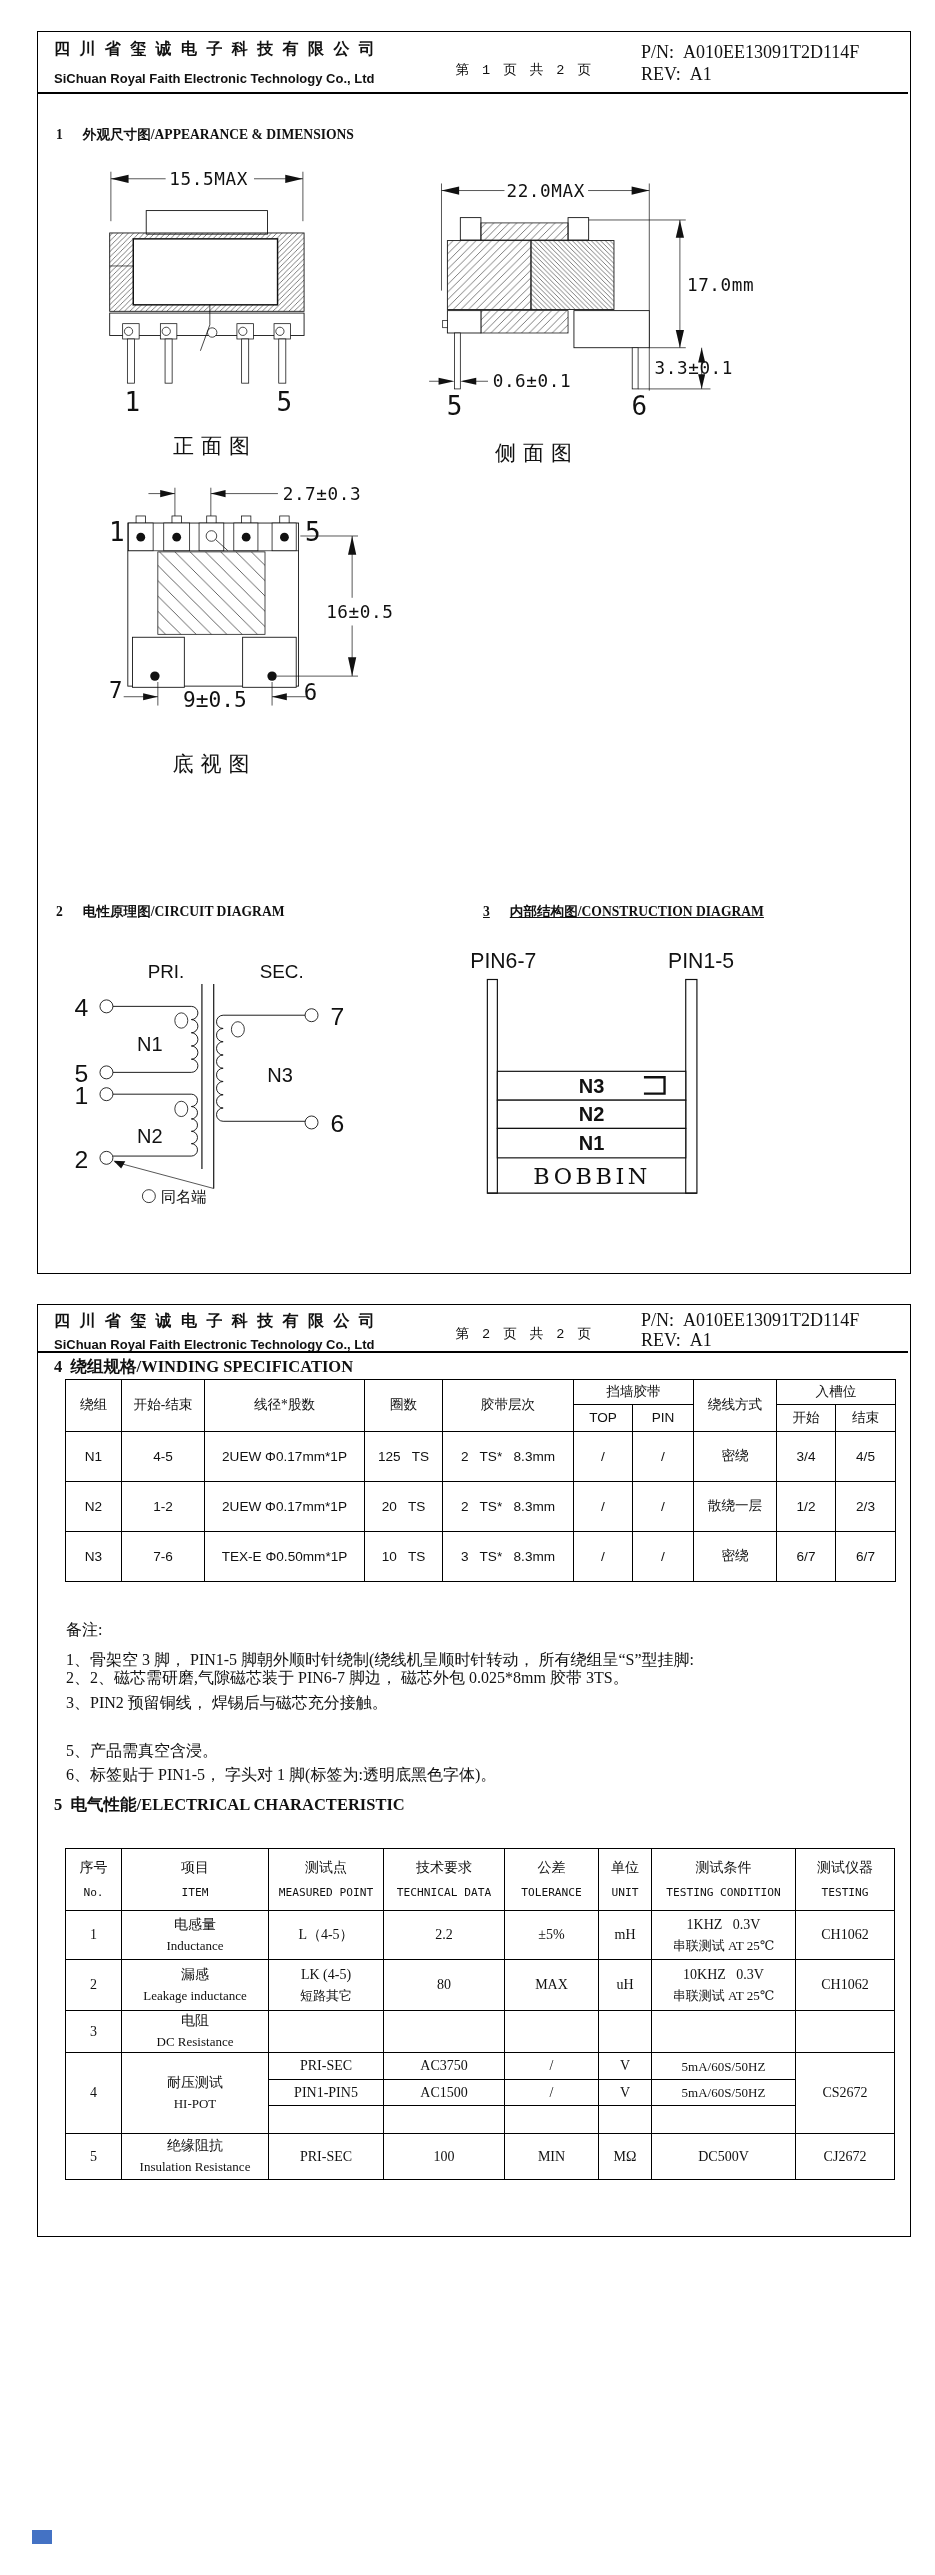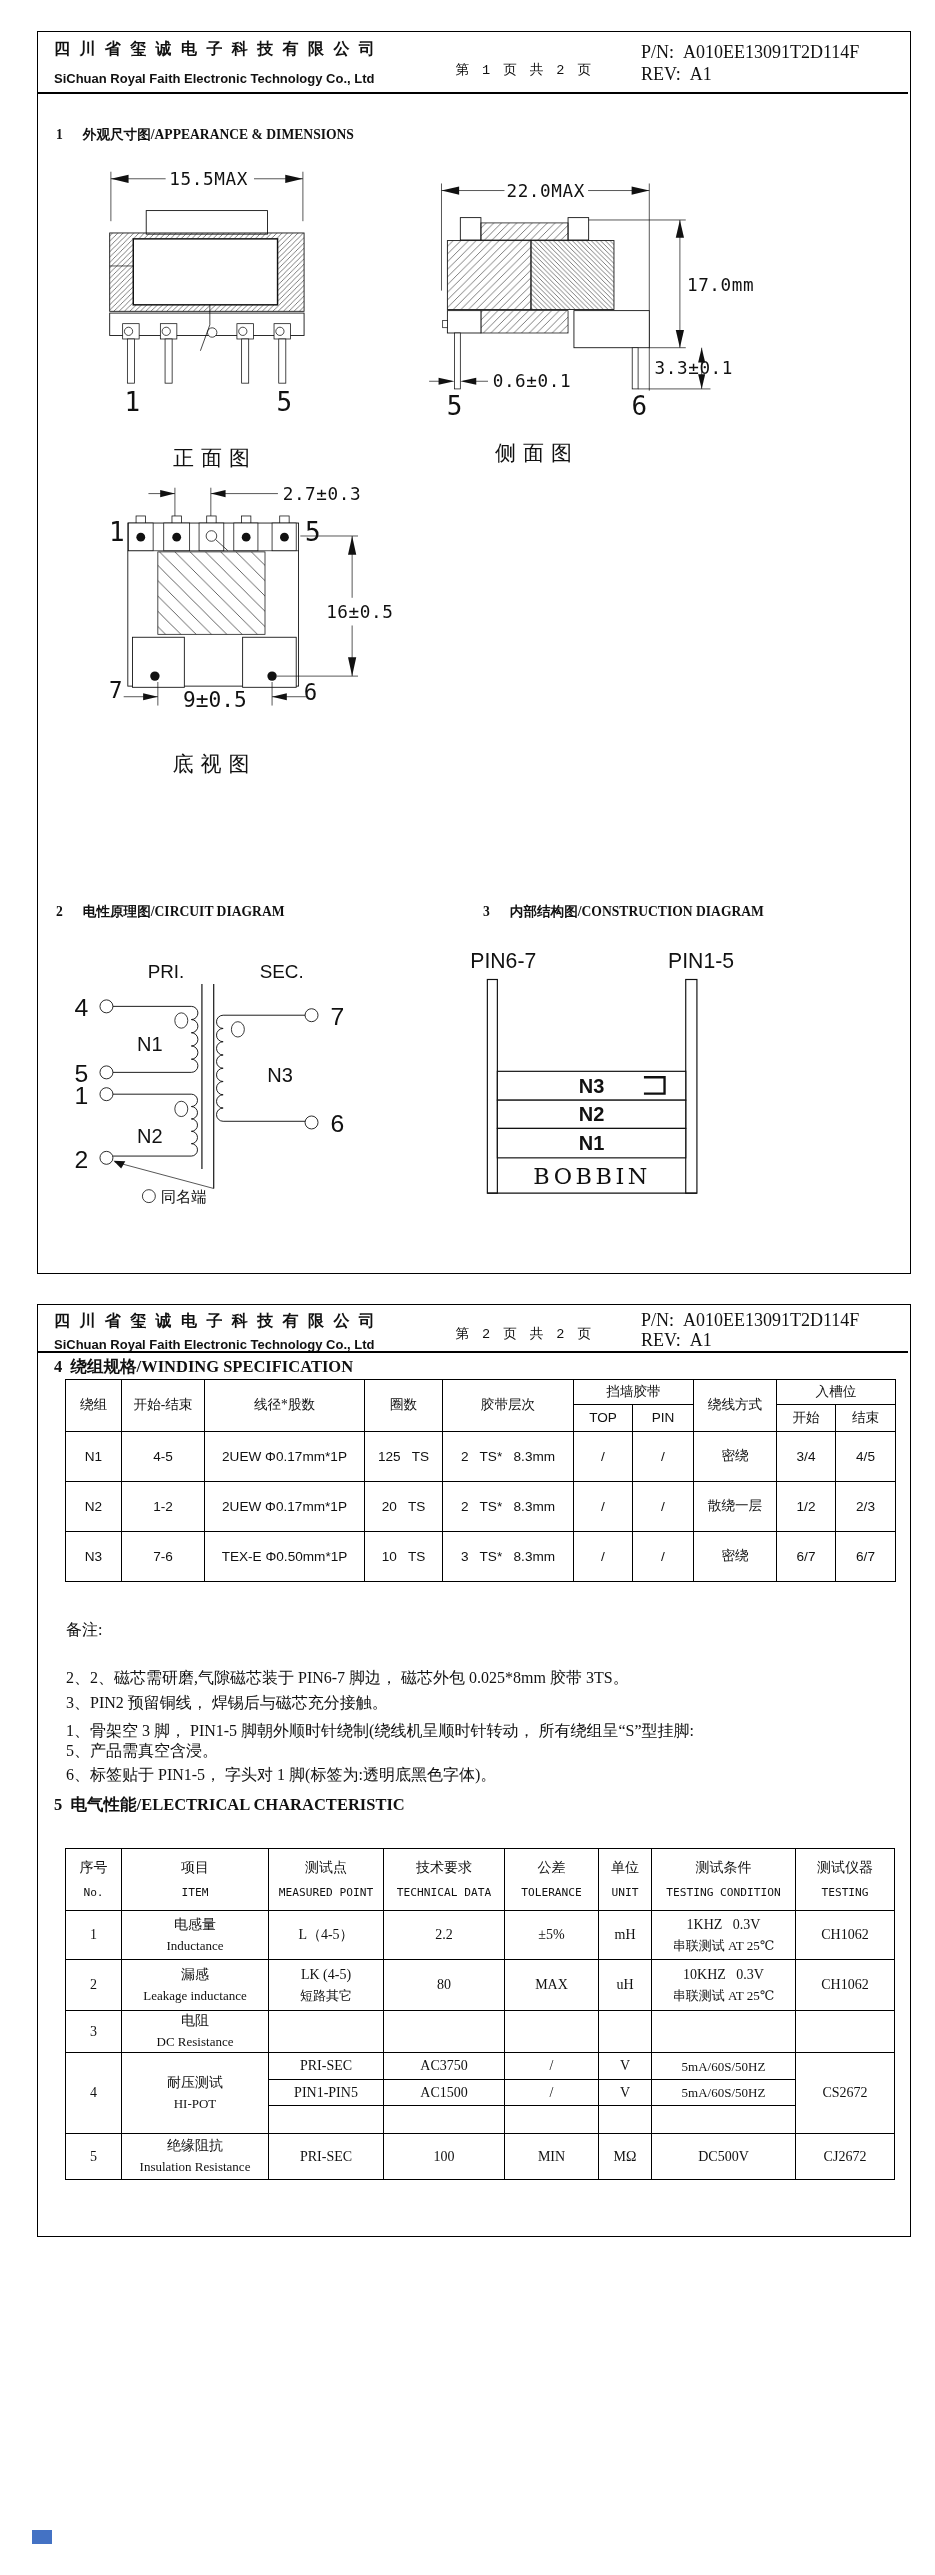--- a/index.html
+++ b/index.html
@@ -93,21 +93,21 @@
         <circle cx="271" cy="279" r="7"></circle>
         <rect x="269" y="292" width="12" height="75"></rect>
       <rect x="324" y="266" width="28" height="26"></rect>
         <circle cx="334" cy="279" r="7"></circle>
         <rect x="332" y="292" width="12" height="75"></rect>
     </g>
     <polyline class="ln" points="215,234 215,268 199,312" stroke-width="1.3"></polyline>
     <text x="70" y="414" class="pinlab">1</text>
     <text x="328" y="414" class="pinlab">5</text>
   </svg>
-  <div class="abs caption" style="left:165px;top:444px;width:100px;">正面图</div>
+  <div class="abs caption" style="left:165px;top:432px;width:100px;">正面图</div>
 
   <svg class="abs" style="left:404px;top:167px;" width="354" height="259" viewBox="0 0 600 440">
     <defs>
       <pattern id="p-sv1" width="13" height="13" patternUnits="userSpaceOnUse">
           <path d="M-1,14 L14,-1" stroke="#222" stroke-width="1"></path>
         </pattern>
       <pattern id="p-sv2" width="8" height="8" patternUnits="userSpaceOnUse">
           <path d="M-1,-1 L9,9" stroke="#222" stroke-width="1"></path>
         </pattern>
     </defs>
@@ -215,21 +215,21 @@
     <text x="5" y="98" class="pinlab">1</text>
     <text x="338" y="98" class="pinlab">5</text>
     <text x="5" y="365" class="pinlab" style="font-size:38px;">7</text>
     <text x="336" y="368" class="pinlab" style="font-size:38px;">6</text>
   </svg>
   <div class="abs caption" style="left:166px;top:750px;width:97px;">底视图</div>
 
   <div class="abs sec-title" style="left:56px;top:903px;">
     <span class="num">2</span><span>电性原理图/CIRCUIT DIAGRAM</span>
   </div>
-  <div class="abs sec-title" style="left:483px;top:903px;">
+  <div class="abs sec-title" style="left:483px;top:903px;text-decoration:underline;">
     <span class="num">3</span><span>内部结构图/CONSTRUCTION DIAGRAM</span>
   </div>
 
   <svg class="abs" style="left:65px;top:938px;" width="354" height="277" viewBox="0 0 600 470">
     <text x="140" y="68" class="cktlab">PRI.</text>
     <text x="330" y="68" class="cktlab">SEC.</text>
 
     <line class="ln" x1="232" y1="78" x2="232" y2="392" stroke-width="2"></line>
     <line class="ln" x1="252" y1="78" x2="252" y2="425" stroke-width="2"></line>
 
@@ -359,21 +359,21 @@
       <td class="wv">/</td>
       <td class="wv">/</td>
       <td class="wc">密绕</td>
       <td class="wv">6/7</td>
       <td class="wv">6/7</td>
     </tr>
   </tbody>
     </table>
 
   <div class="abs note-line" style="left:66px;top:1620px;">备注:</div>
-  <div class="abs note-line" style="left:66px;top:1721px;">1、骨架空 3 脚， PIN1-5 脚朝外顺时针绕制(绕线机呈顺时针转动， 所有绕组呈“S”型挂脚:</div>
+  <div class="abs note-line" style="left:66px;top:1650px;">1、骨架空 3 脚， PIN1-5 脚朝外顺时针绕制(绕线机呈顺时针转动， 所有绕组呈“S”型挂脚:</div>
   <div class="abs note-line" style="left:66px;top:1668px;">2、2、磁芯需研磨,气隙磁芯装于 PIN6-7 脚边， 磁芯外包 0.025*8mm 胶带 3TS。</div>
   <div class="abs note-line" style="left:66px;top:1693px;">3、PIN2 预留铜线， 焊锡后与磁芯充分接触。</div>
   <div class="abs note-line" style="left:66px;top:1741px;">5、产品需真空含浸。</div>
   <div class="abs note-line" style="left:66px;top:1765px;">6、标签贴于 PIN1-5， 字头对 1 脚(标签为:透明底黑色字体)。</div>
 
   <div class="abs sec-title-big" style="left:54px;top:1794px;">
     <span class="num">5</span><span>电气性能/ELECTRICAL CHARACTERISTIC</span>
   </div>
 
   <table class="etable" style="left:65px;top:1824px;">

